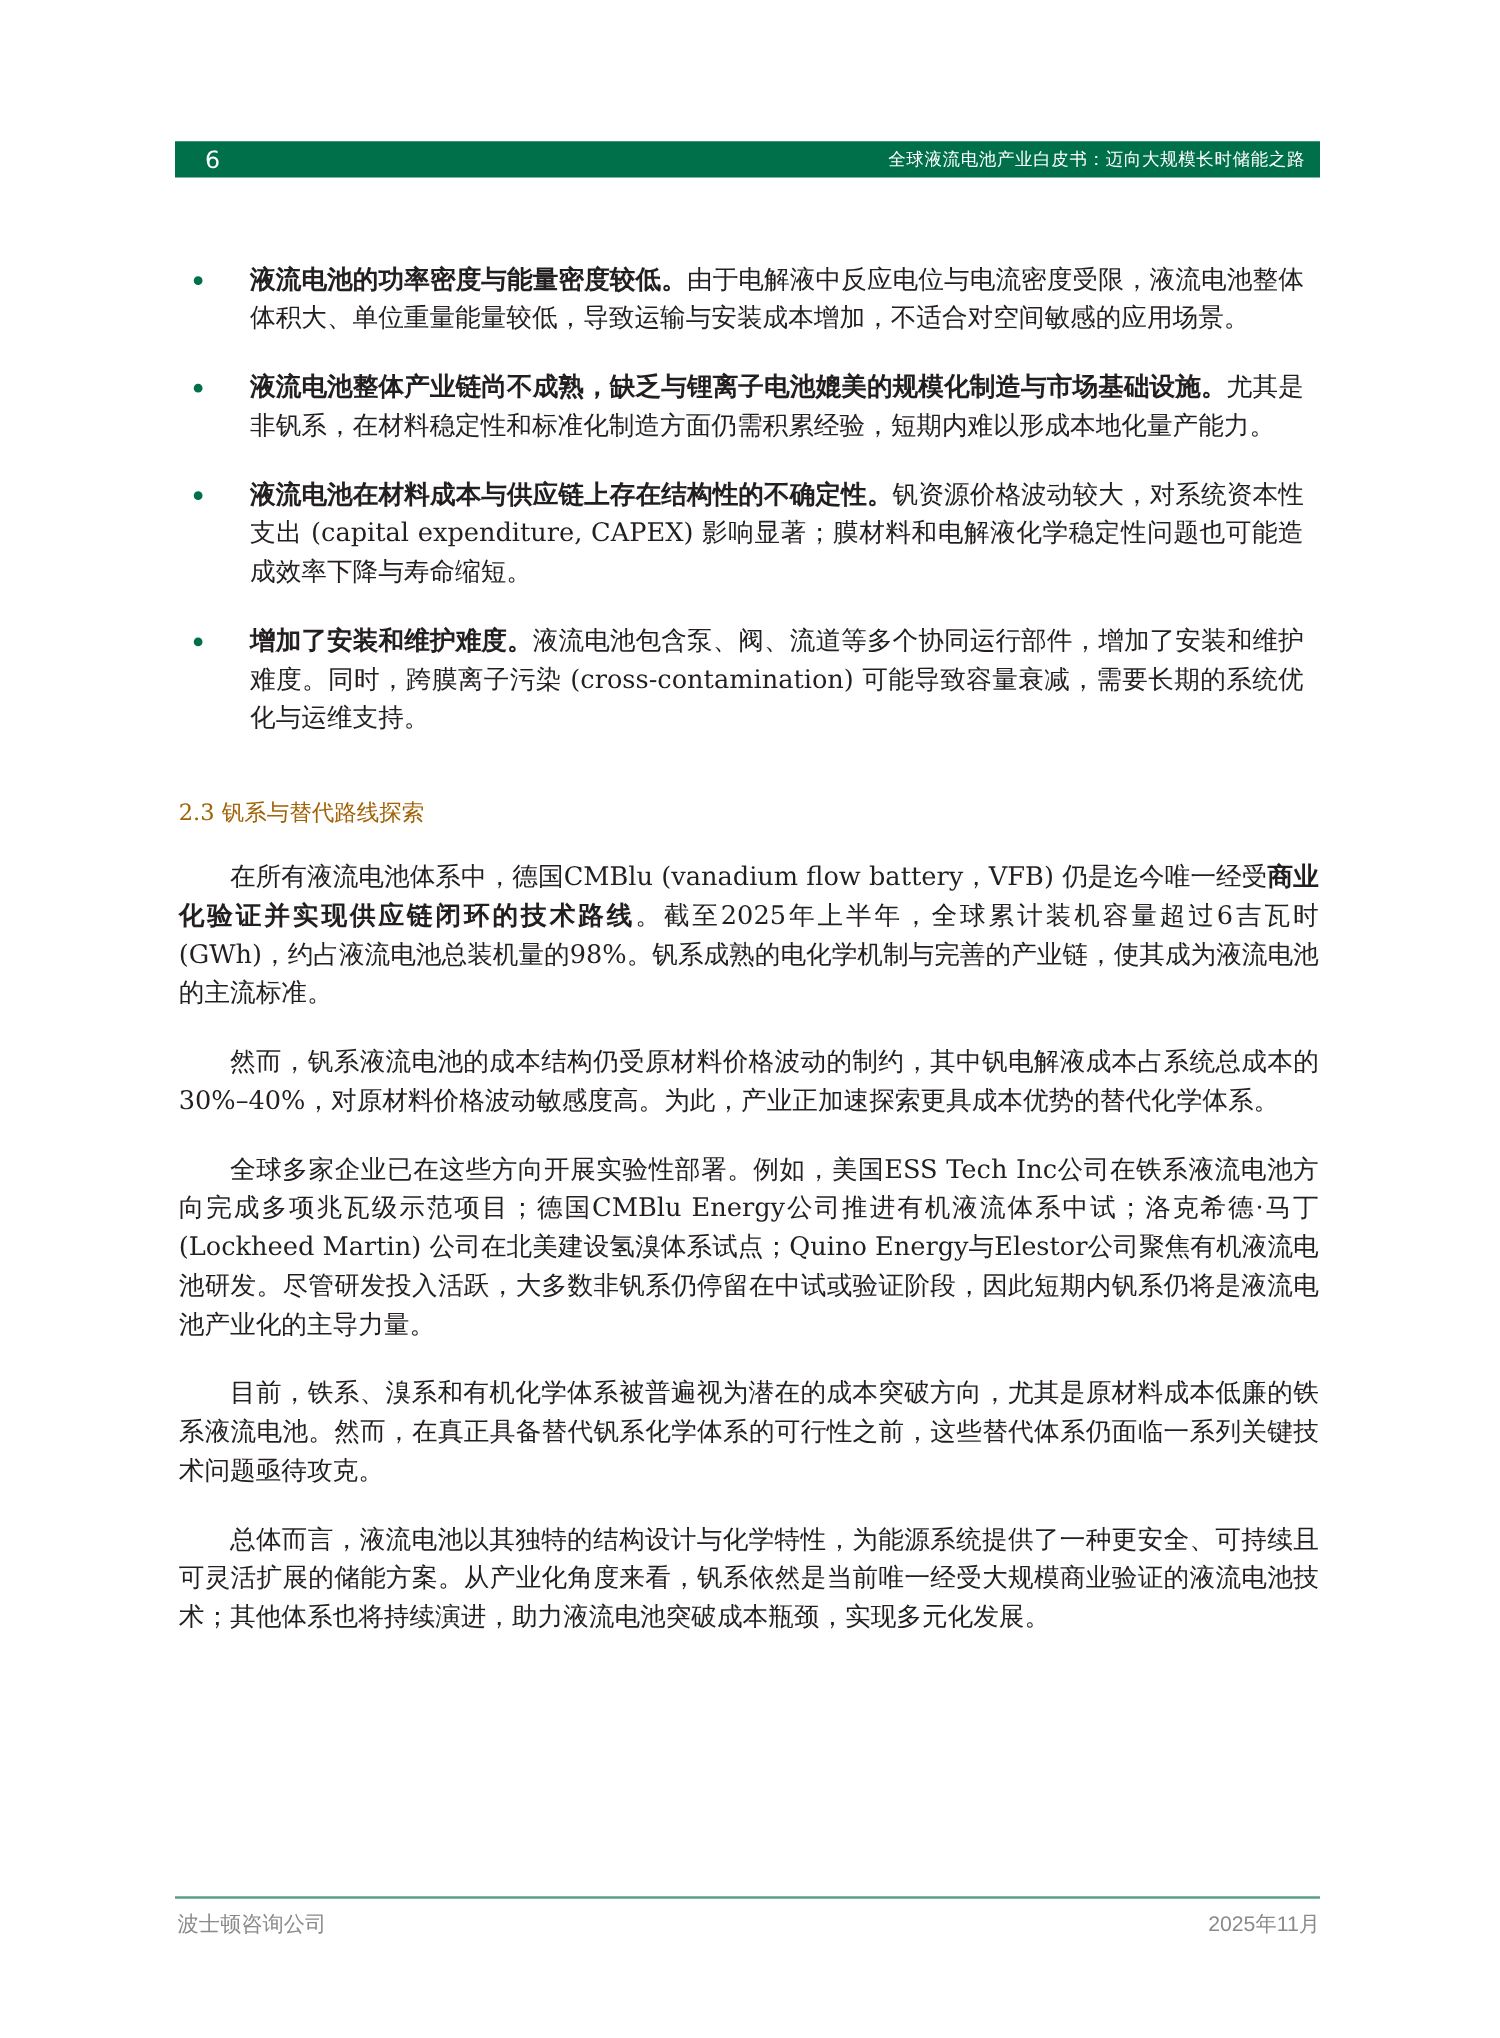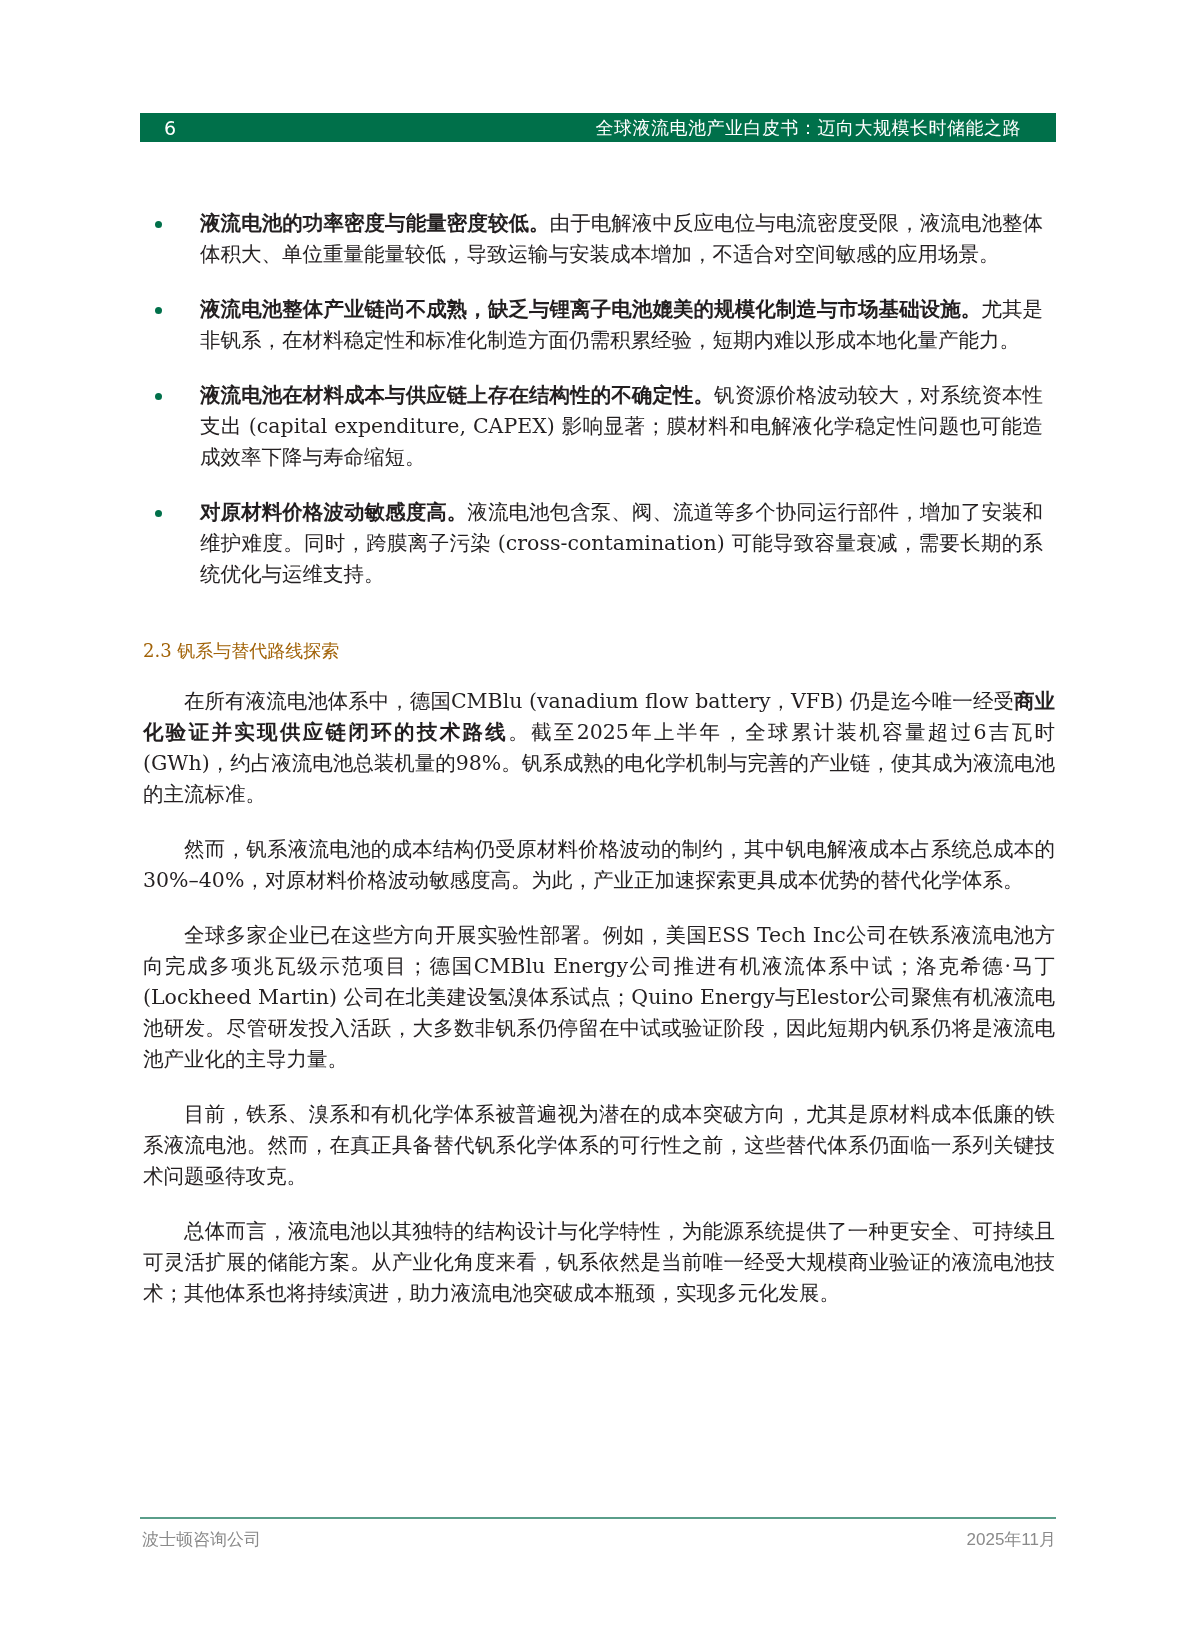--- a/index.html
+++ b/index.html
@@ -2,21 +2,21 @@
 <html><head>
   <meta charset="utf-8">
   <style>
     html, body { margin: 0; padding: 0; background: #ffffff; }
     body { width: 1200px; height: 1630px; position: relative; overflow: hidden;
            font-family: "DejaVu Serif", "Liberation Serif", serif; color: #231f20; }
     .header-bar { position: absolute; left: 140px; top: 113px; width: 916px; height: 29px;
                   background: #00704a; color: #ffffff; display: flex; align-items: center;
                   justify-content: space-between; font-family: "DejaVu Sans", "Liberation Sans", sans-serif; }
     .header-bar .pnum { padding-left: 24px; font-size: 19px; }
-    .header-bar .htitle { padding-right: 35px; font-size: 18px; letter-spacing: 0.5px; text-align: center; }
+    .header-bar .htitle { padding-right: 12px; font-size: 14px; letter-spacing: 0.5px; text-align: center; }
     .content { position: absolute; left: 143px; top: 196px; width: 912px; }
     .bullets { list-style: none; margin: 12px; padding: 0; }
     .bullets li { position: relative; padding-left: 45px; font-size: 20.5px; line-height: 31px;
                   margin-bottom: 24px; text-align: justify; }
     .bullets li .dot { position: absolute; left: 0; top: 13px; width: 7px; height: 7px;
                        border-radius: 50%; background: #00704a; }
     .bullets li b { font-weight: bold; }
     .section-title { color: #a16207; font-weight: normal; font-size: 18px; margin: 46px 0 20px 0;
                      line-height: 30px; }
     .para { font-size: 20.5px; line-height: 31px; text-indent: 2em; text-align: justify;
@@ -45,21 +45,21 @@
     <li>
       <span class="dot"></span>
       <b>液流电池整体产业链尚不成熟，缺乏与锂离子电池媲美的规模化制造与市场基础设施。</b><span>尤其是非钒系，在材料稳定性和标准化制造方面仍需积累经验，短期内难以形成本地化量产能力。</span>
     </li>
     <li>
       <span class="dot"></span>
       <b>液流电池在材料成本与供应链上存在结构性的不确定性。</b><span>钒资源价格波动较大，对系统资本性支出 (capital expenditure, CAPEX) 影响显著；膜材料和电解液化学稳定性问题也可能造成效率下降与寿命缩短。</span>
     </li>
     <li>
       <span class="dot"></span>
-      <b>对原材料价格波动敏感度高。</b><span>液流电池包含泵、阀、流道等多个协同运行部件，增加了安装和维护难度。同时，跨膜离子污染 (cross-contamination) 可能导致容量衰减，需要长期的系统优化与运维支持。</span>
+      <b>增加了安装和维护难度。</b><span>液流电池包含泵、阀、流道等多个协同运行部件，增加了安装和维护难度。同时，跨膜离子污染 (cross-contamination) 可能导致容量衰减，需要长期的系统优化与运维支持。</span>
     </li>
   </ul>
 
   <h2 class="section-title">2.3 钒系与替代路线探索</h2>
 
   <p class="para"><span>在所有液流电池体系中，德国CMBlu (vanadium flow battery，VFB) 仍是迄今唯一经受</span><b>商业化验证并实现供应链闭环的技术路线</b><span>。截至2025年上半年，全球累计装机容量超过6吉瓦时 (GWh)，约占液流电池总装机量的98%。钒系成熟的电化学机制与完善的产业链，使其成为液流电池的主流标准。</span></p>
   <p class="para"><span>然而，钒系液流电池的成本结构仍受原材料价格波动的制约，其中钒电解液成本占系统总成本的30%–40%，对原材料价格波动敏感度高。为此，产业正加速探索更具成本优势的替代化学体系。</span></p>
   <p class="para"><span>全球多家企业已在这些方向开展实验性部署。例如，美国ESS Tech Inc公司在铁系液流电池方向完成多项兆瓦级示范项目；德国CMBlu Energy公司推进有机液流体系中试；洛克希德·马丁 (Lockheed Martin) 公司在北美建设氢溴体系试点；Quino Energy与Elestor公司聚焦有机液流电池研发。尽管研发投入活跃，大多数非钒系仍停留在中试或验证阶段，因此短期内钒系仍将是液流电池产业化的主导力量。</span></p>
   <p class="para"><span>目前，铁系、溴系和有机化学体系被普遍视为潜在的成本突破方向，尤其是原材料成本低廉的铁系液流电池。然而，在真正具备替代钒系化学体系的可行性之前，这些替代体系仍面临一系列关键技术问题亟待攻克。</span></p>
   <p class="para"><span>总体而言，液流电池以其独特的结构设计与化学特性，为能源系统提供了一种更安全、可持续且可灵活扩展的储能方案。从产业化角度来看，钒系依然是当前唯一经受大规模商业验证的液流电池技术；其他体系也将持续演进，助力液流电池突破成本瓶颈，实现多元化发展。</span></p>

